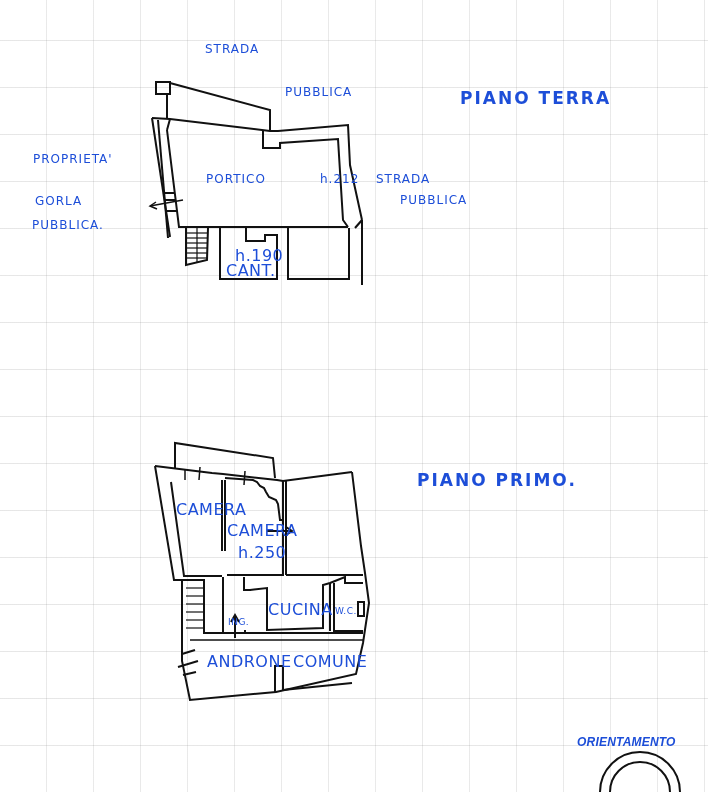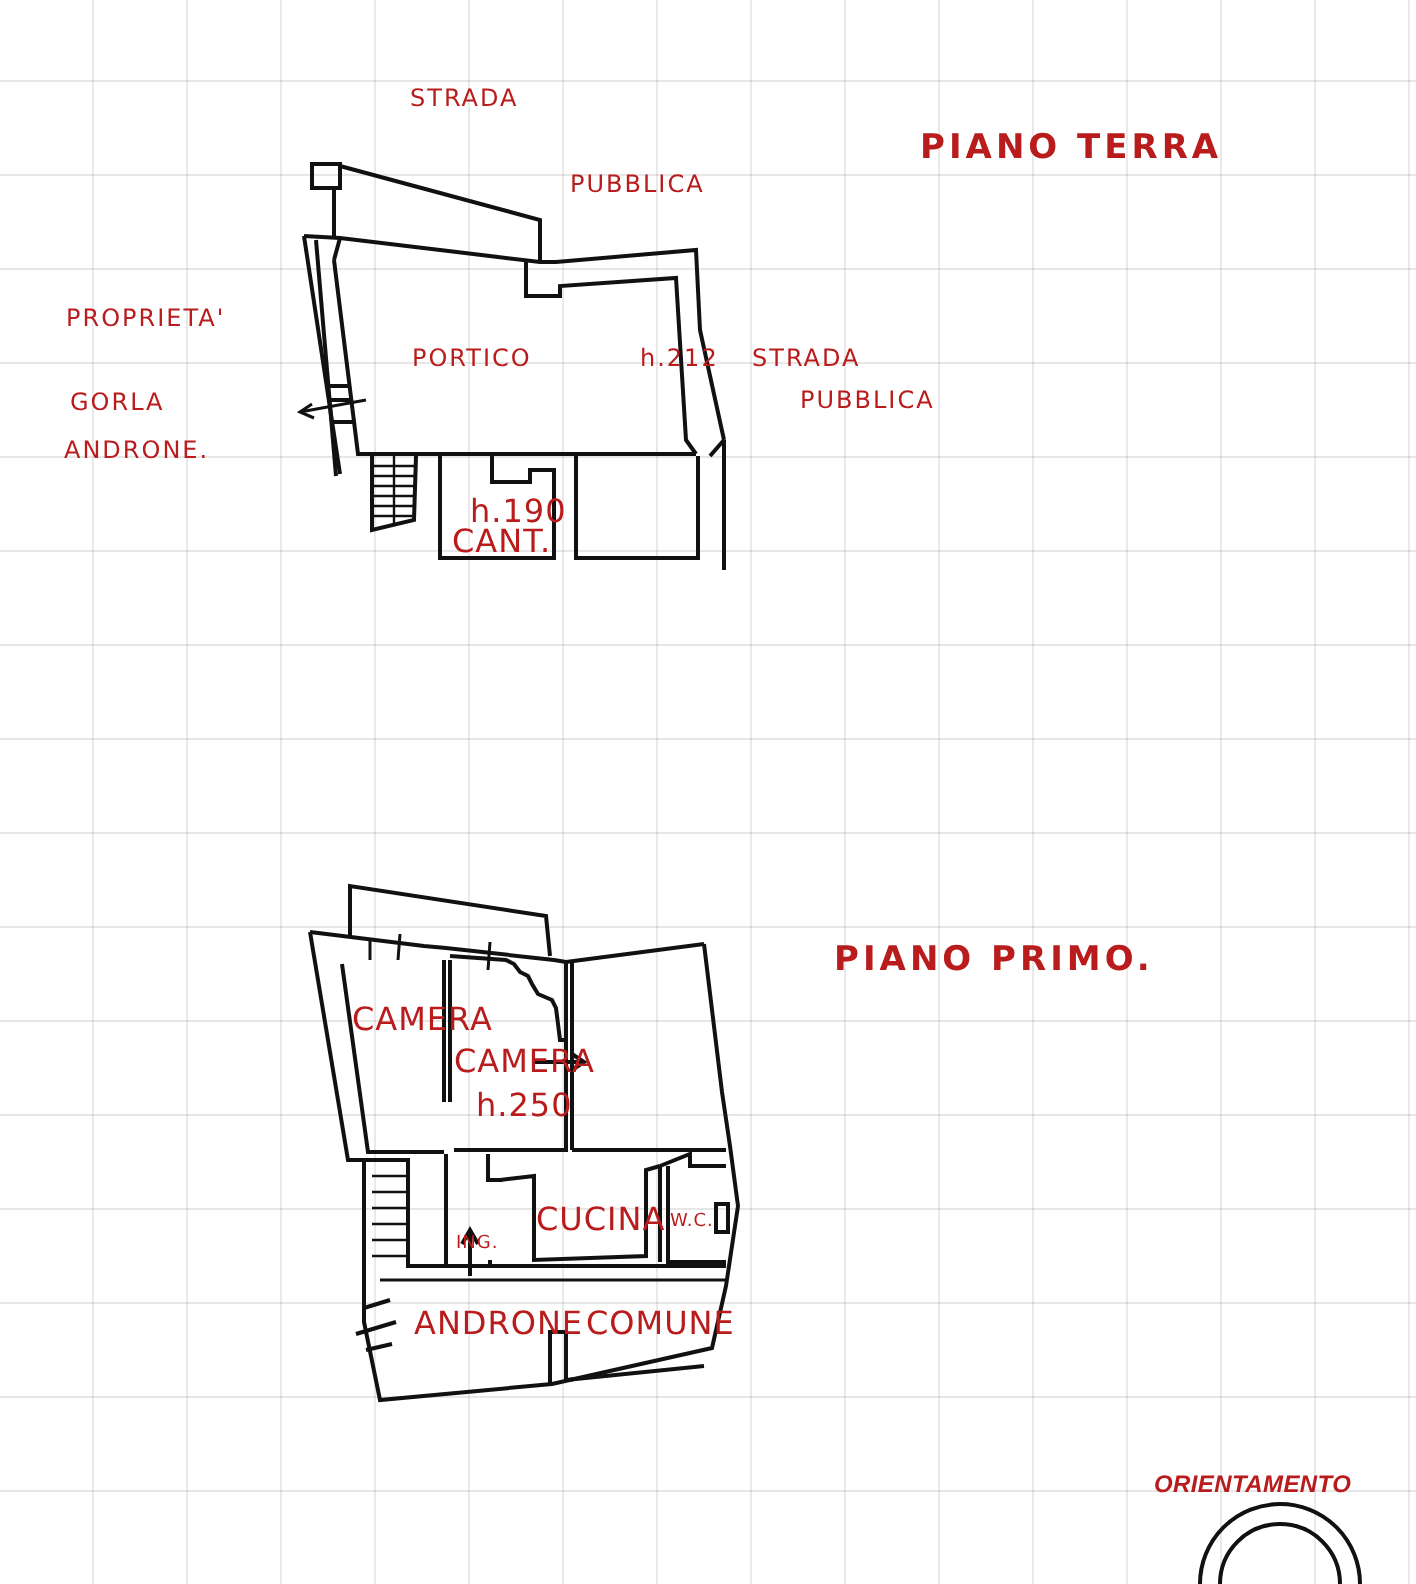--- a/index.html
+++ b/index.html
@@ -4,21 +4,21 @@
 <style>
   html,body{margin:0;padding:0;background:#ffffff;}
   body{width:708px;height:792px;position:relative;overflow:hidden;font-family:"DejaVu Sans",sans-serif;color:#111;}
   .sheet{position:absolute;left:0;top:0;width:708px;height:792px;
     background-color:#fff;
     background-image:
       repeating-linear-gradient(0deg, rgba(0,0,0,0) 0px, rgba(0,0,0,0) 46px, rgba(120,120,120,0.18) 46px, rgba(120,120,120,0.18) 47px),
       repeating-linear-gradient(90deg, rgba(0,0,0,0) 0px, rgba(0,0,0,0) 46px, rgba(120,120,120,0.16) 46px, rgba(120,120,120,0.16) 47px);
   }
   svg{position:absolute;left:0;top:0;}
-  .lbl{position:absolute;font-family:"DejaVu Sans",sans-serif;font-weight:normal;color:#b91c1c;white-space:nowrap;letter-spacing:0.5px;}
+  .lbl{position:absolute;font-family:"DejaVu Sans",sans-serif;font-weight:normal;color:#1d4ed8;white-space:nowrap;letter-spacing:0.5px;}
   .title{font-size:17px;letter-spacing:2px;font-weight:bold;}
   .small{font-size:16px;}
   .tiny{font-size:9px;}
   .orient{font-size:12px;font-weight:bold;font-style:italic;letter-spacing:0.2px;font-family:"Liberation Sans",sans-serif;}
   .hand{font-size:12px;letter-spacing:1px;}
 </style>
 </head>
 <body>
 
 <div class="sheet"></div>
@@ -131,24 +131,24 @@
   </g>
 
   <g stroke="#111" stroke-width="1.5" fill="none">
     <line x1="183" y1="200" x2="150" y2="206"></line>
     <polyline points="156,202 150,206 157,209"></polyline>
   </g>
 </svg>
 
 <div class="lbl hand" style="left:205px;top:42px;">STRADA</div>
 <div class="lbl hand" style="left:285px;top:85px;">PUBBLICA</div>
-<div class="lbl title" style="left:460px;top:64px;">PIANO  TERRA</div>
+<div class="lbl title" style="left:460px;top:88px;">PIANO  TERRA</div>
 <div class="lbl hand" style="left:33px;top:152px;">PROPRIETA'</div>
 <div class="lbl hand" style="left:35px;top:194px;">GORLA</div>
-<div class="lbl hand" style="left:32px;top:218px;">ANDRONE.</div>
+<div class="lbl hand" style="left:32px;top:218px;">PUBBLICA.</div>
 <div class="lbl hand" style="left:206px;top:172px;">PORTICO</div>
 <div class="lbl hand" style="left:292px;top:172px;margin-left:28px;">h.212</div>
 <div class="lbl small" style="left:235px;top:246px;">h.190</div>
 <div class="lbl small" style="left:226px;top:261px;">CANT.</div>
 <div class="lbl hand" style="left:376px;top:172px;">STRADA</div>
 <div class="lbl hand" style="left:400px;top:193px;">PUBBLICA</div>
 
 <div class="lbl title" style="left:417px;top:470px;">PIANO  PRIMO.</div>
 <div class="lbl small" style="left:176px;top:500px;">CAMERA</div>
 <div class="lbl small" style="left:227px;top:521px;">CAMERA</div>

